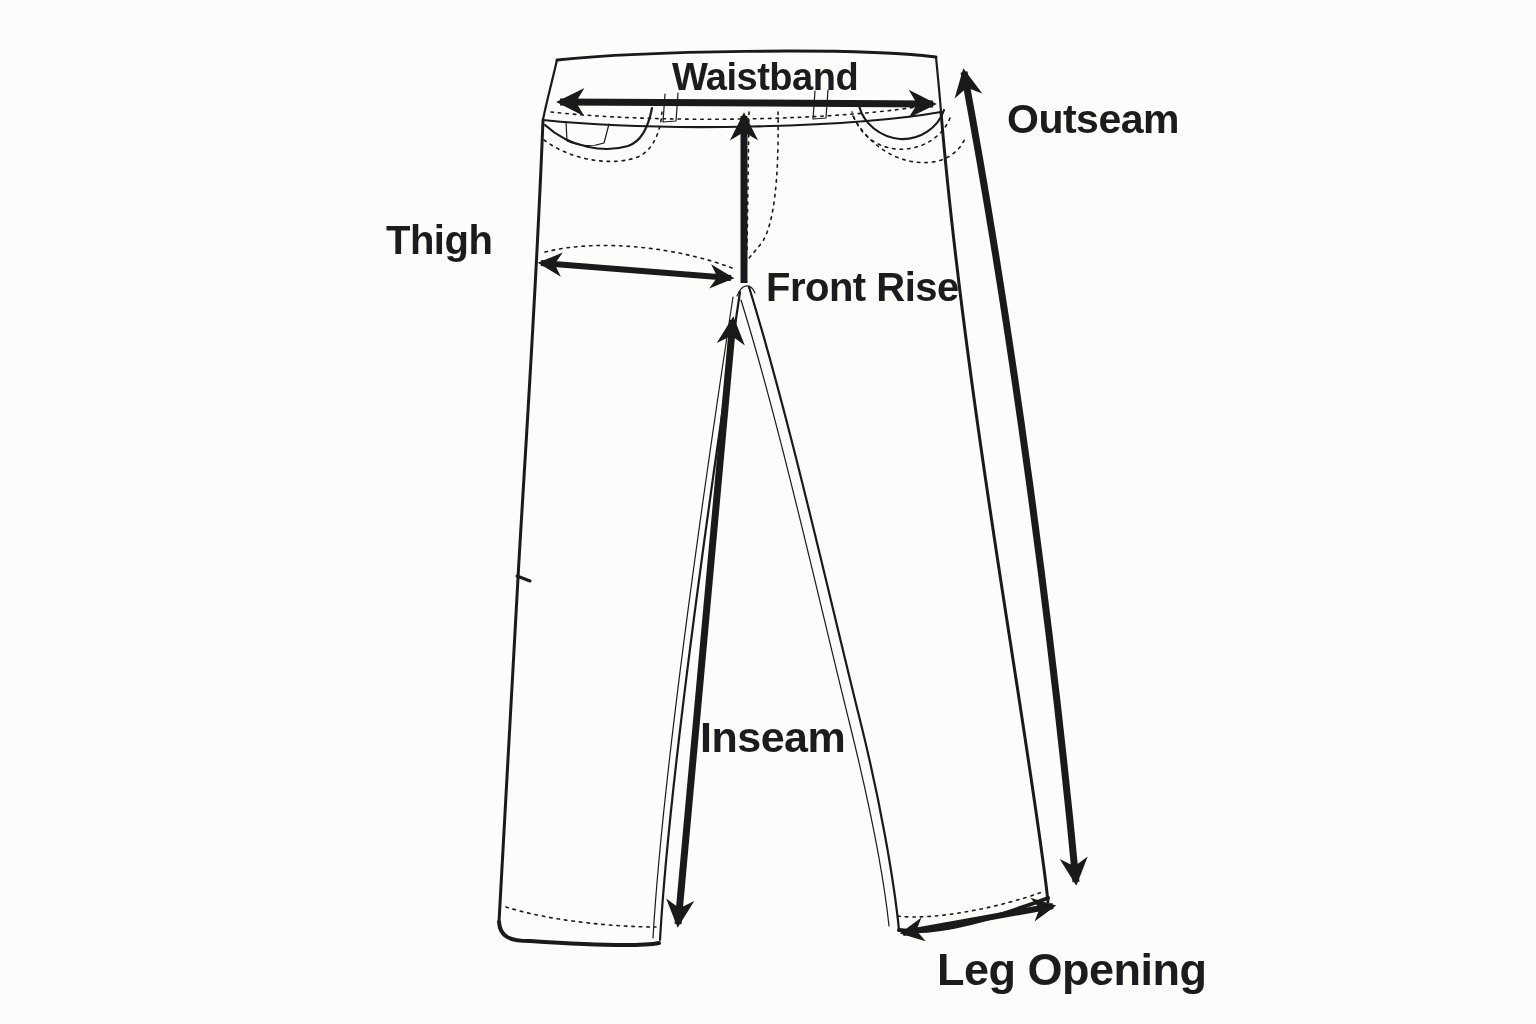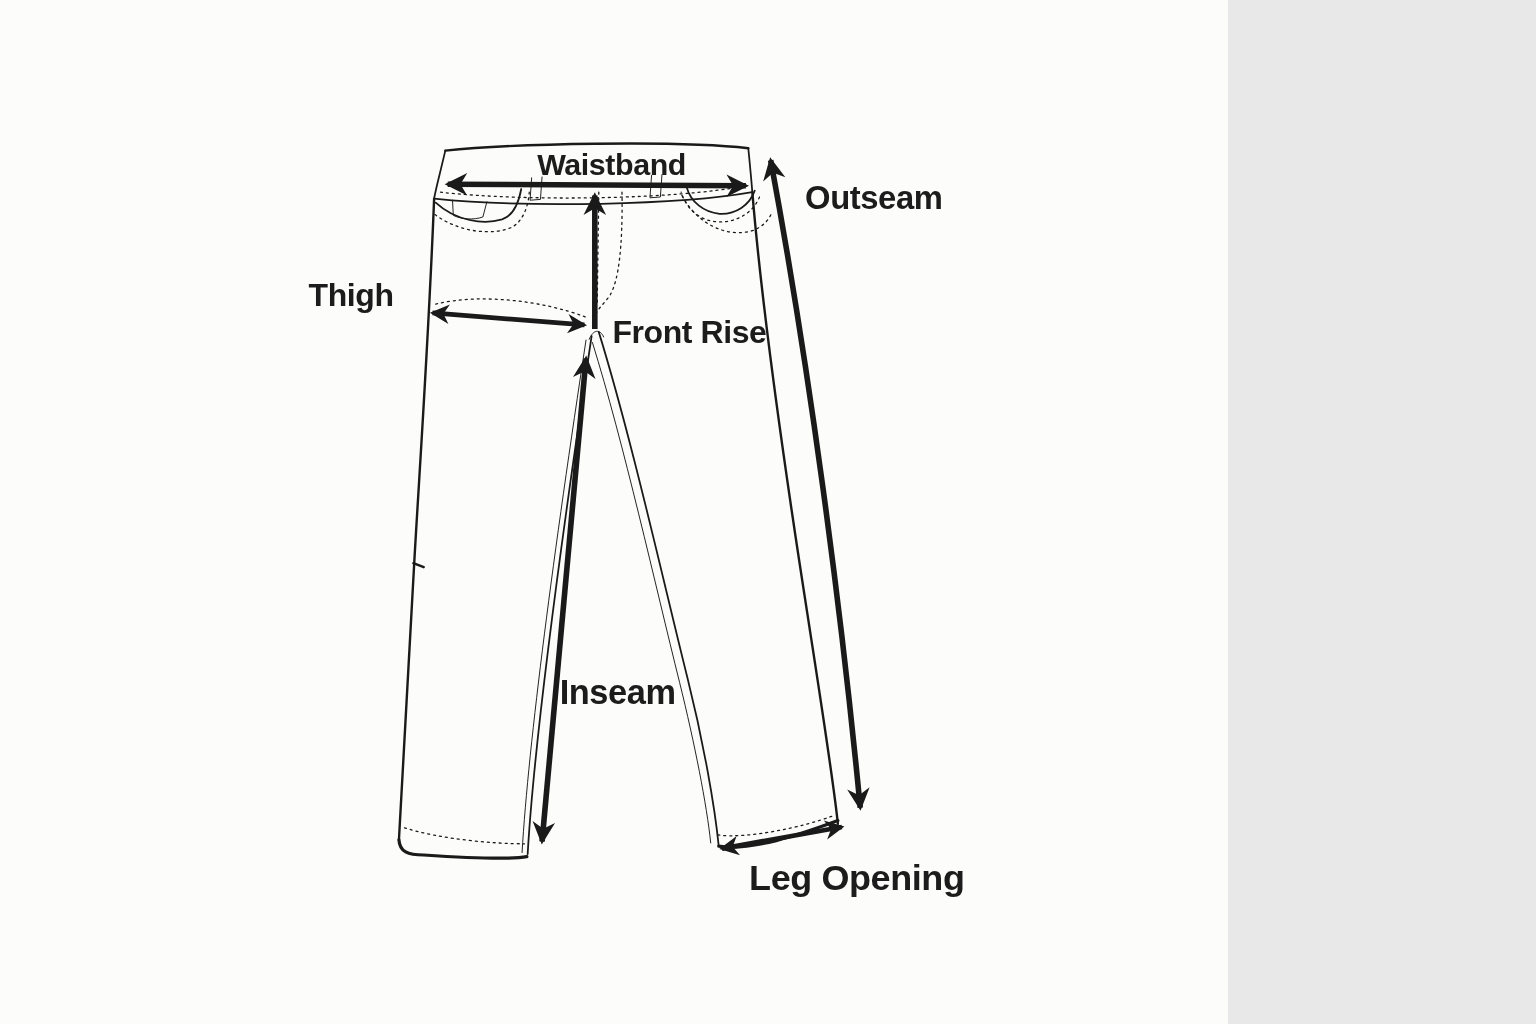--- a/index.html
+++ b/index.html
@@ -4,21 +4,21 @@
 <style>
   :root{
     --background:#fcfcfb;
     --ink:#1a1a1a;
     --text:#1c1c1c;
   }
   html,body{margin:0;padding:0;}
   body{background:#e8e8e8;font-family:"Liberation Sans",sans-serif;}
   .stage{
     position:relative;
-    width:1228px;height:1024px;
+    width:1536px;height:1024px;
     background:var(--background);
     overflow:hidden;
   }
   svg{display:block;width:100%;height:100%;}
   .line{
     fill:none;
     stroke:var(--ink);
     stroke-linecap:round;
     stroke-linejoin:round;
   }

